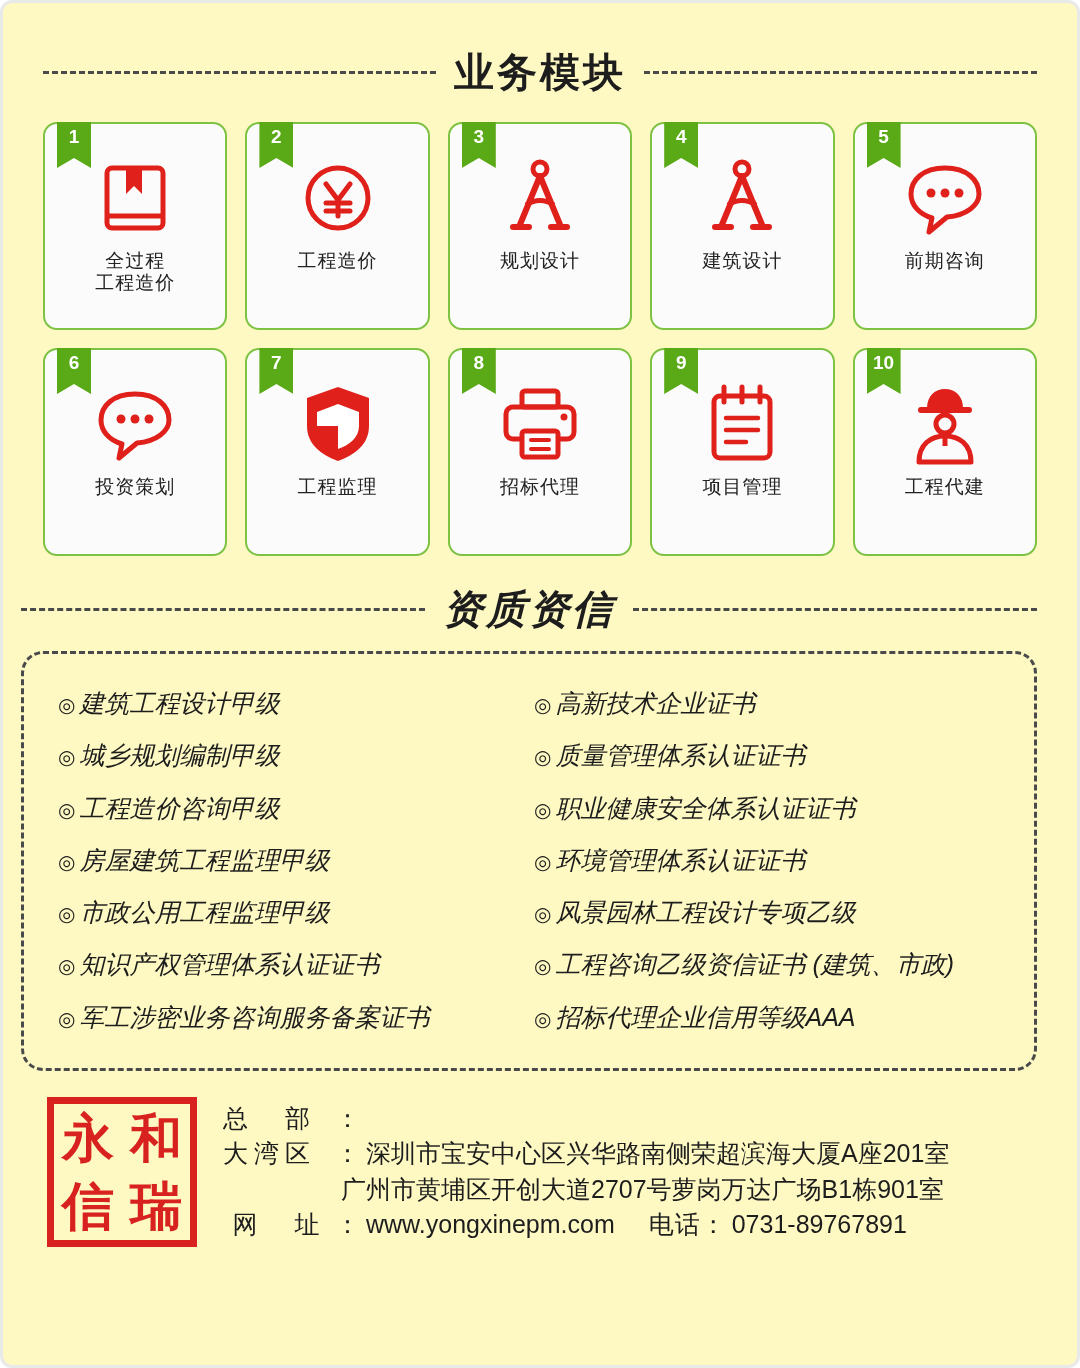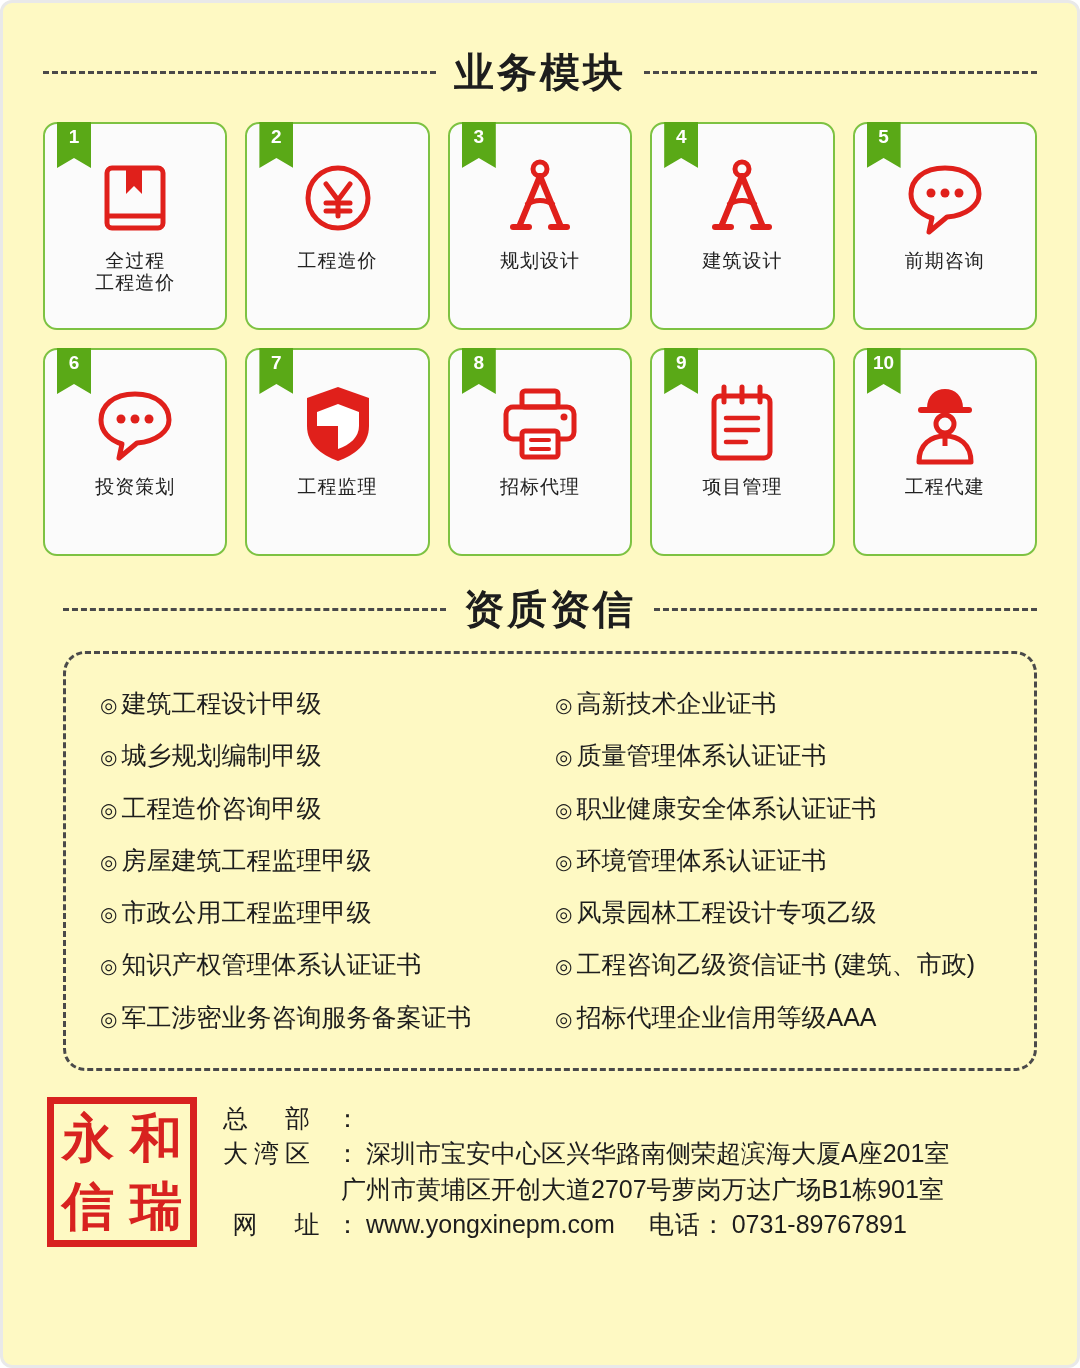--- a/index.html
+++ b/index.html
@@ -84,21 +84,21 @@
   .m-label {
     margin-top: 6px;
     text-align: center;
     font-size: 19px;
     line-height: 1.18;
     color: #222222;
     letter-spacing: 1px;
   }
 
   
-  .qual-wrap { padding: 26px 40px 0 60px; }
+  .qual-wrap { padding: 26px 40px 0 18px; font-style: italic; }
   .qual-box {
     margin-top: 14px;
     border: 3px dashed #4a4a4a;
     border-radius: 22px;
     padding: 26px 34px 28px 34px;
     display: grid;
     grid-template-columns: 1fr 1fr;
     column-gap: 10px;
     row-gap: 6px;
   }

